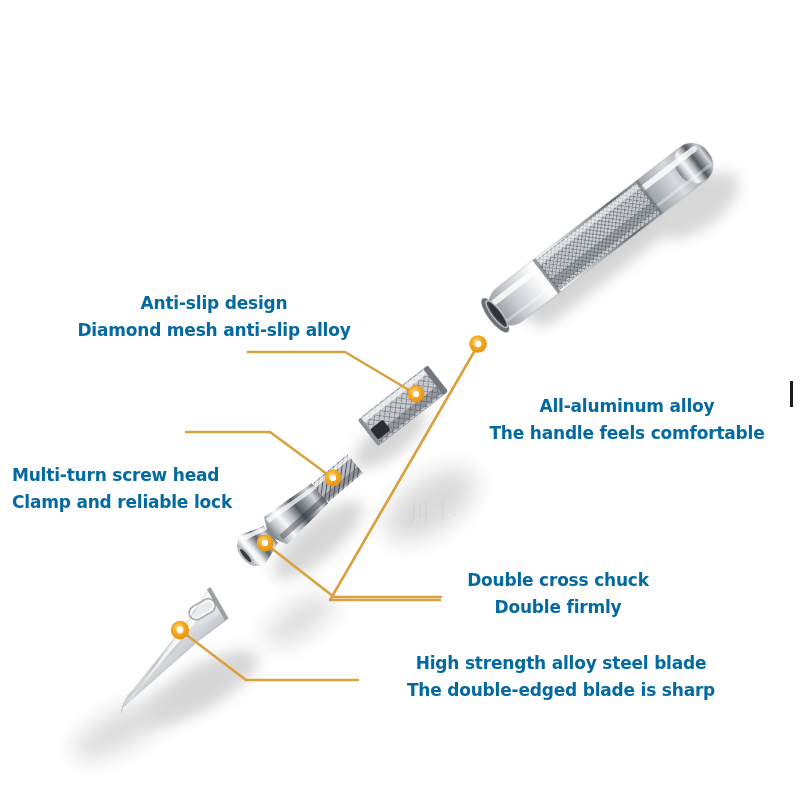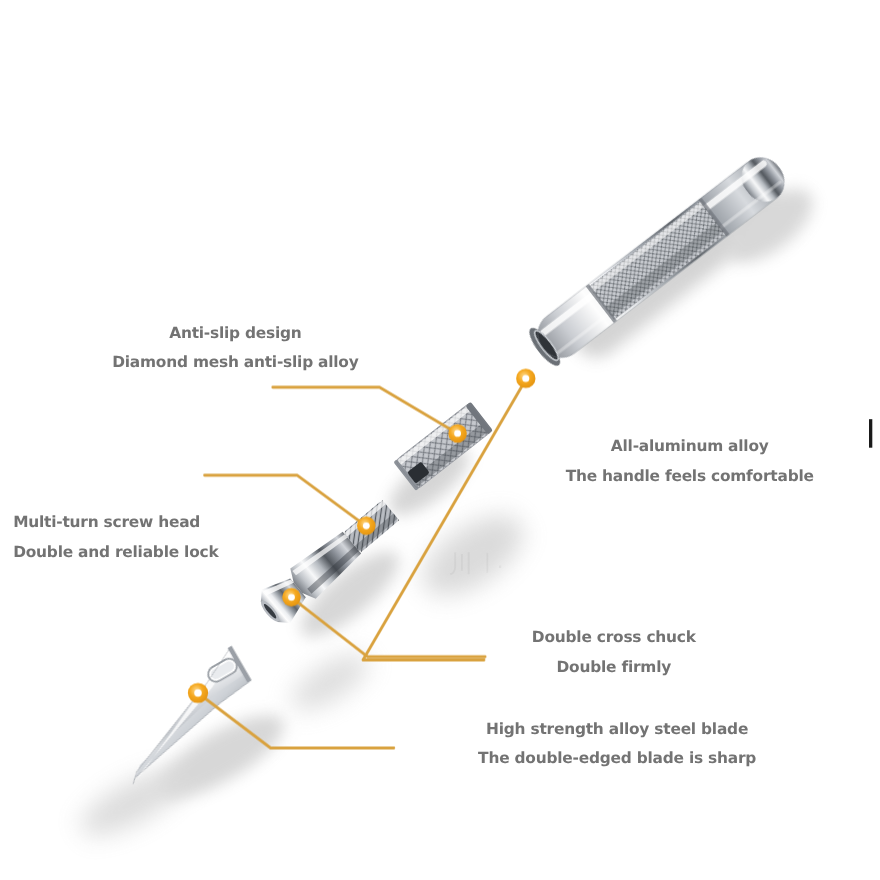--- a/index.html
+++ b/index.html
@@ -8,23 +8,23 @@
     background:#ffffff;
     font-family:"DejaVu Sans","Liberation Sans",sans-serif;
     overflow:hidden;
     position:relative;
   }
   #stage{position:absolute;inset:0;width:800px;height:800px;}
   .svgroot{position:absolute;top:0;left:0;width:800px;height:800px;}
 
   .callout{
     position:absolute;
-    color:#737373;
+    color:#0369a1;
     font-weight:bold;
-    font-size:14px;
+    font-size:17px;
     line-height:27px;
     letter-spacing:-0.2px;
     white-space:nowrap;
     font-family:"DejaVu Sans","Liberation Sans",sans-serif;
   }
   .callout .ln{display:block;}
   .c-center{text-align:center;}
 
   
   #lbl-antislip{left:44px;top:290px;width:340px;text-align:center;}
@@ -251,21 +251,21 @@
     </g>
   </svg>
 
   <div class="callout c-center" id="lbl-antislip">
     <span class="ln">Anti-slip design</span>
     <span class="ln">Diamond mesh anti-slip alloy</span>
   </div>
 
   <div class="callout c-center" id="lbl-screw">
     <span class="ln">Multi-turn screw head</span>
-    <span class="ln">Double and reliable lock</span>
+    <span class="ln">Clamp and reliable lock</span>
   </div>
 
   <div class="callout c-center" id="lbl-alloy">
     <span class="ln">All-aluminum alloy</span>
     <span class="ln">The handle feels comfortable</span>
   </div>
 
   <div class="callout c-center" id="lbl-chuck">
     <span class="ln">Double cross chuck</span>
     <span class="ln">Double firmly</span>

